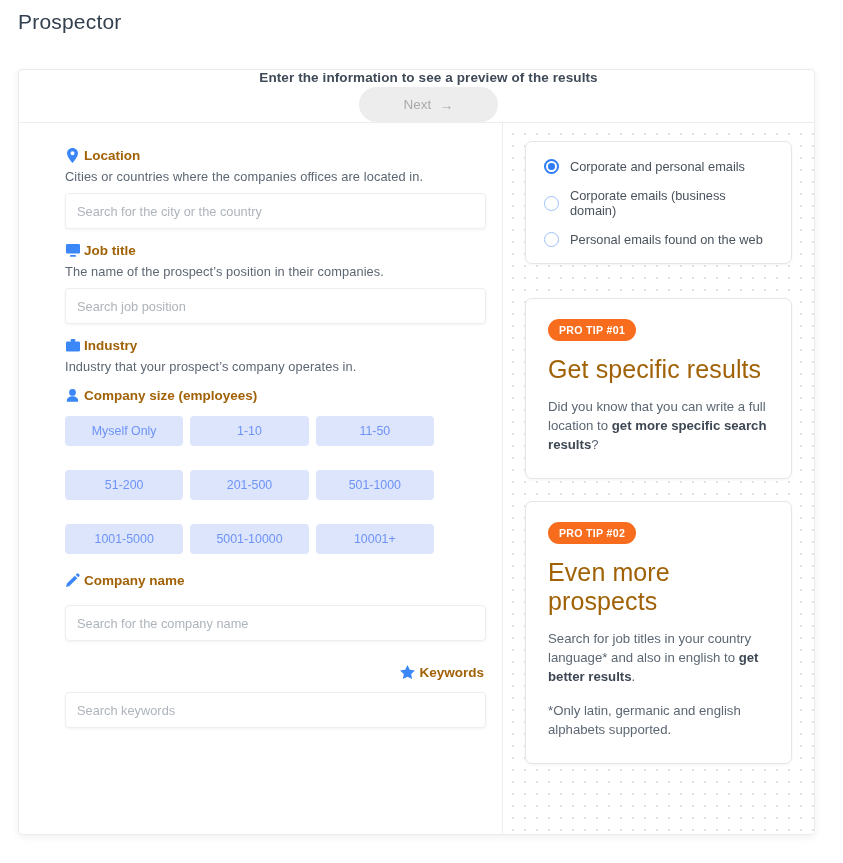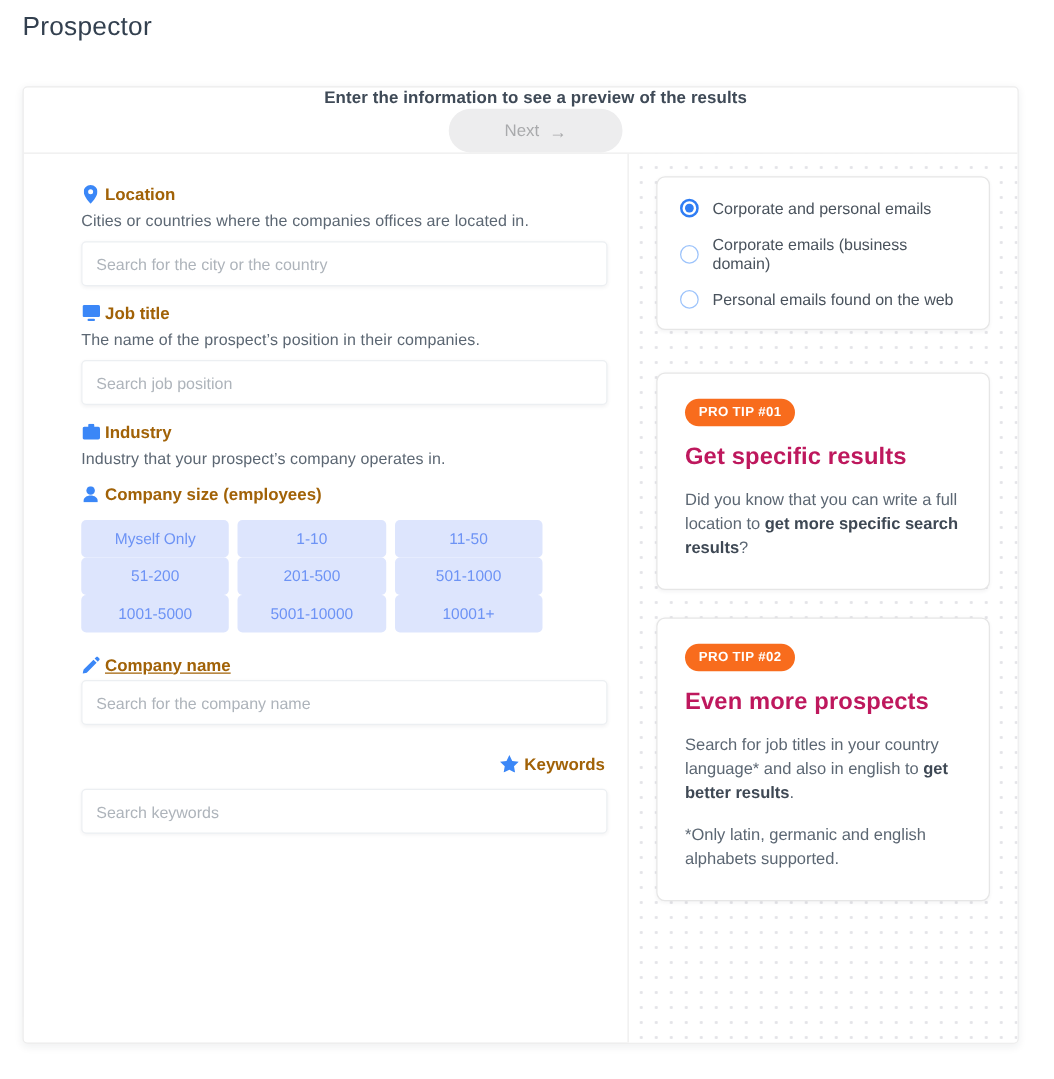--- a/index.html
+++ b/index.html
@@ -67,21 +67,21 @@
     width: 421px; height: 36px;
     border: 1px solid #eceff2; border-radius: 4px;
     background: #fff; box-shadow: 0 1px 3px rgba(30,40,60,.055);
     padding: 0 11px; font-size: 12.8px; color: #32404f;
     font-family: "Liberation Sans", sans-serif; outline: none;
   }
   .text-input::placeholder { color: #aeb4bb; }
 
   .size-grid {
     width: 369px; display: grid; grid-template-columns: repeat(3, 1fr);
-    gap: 0 7px; margin-top: 3px;
+    gap: 24px 7px; margin-top: 3px;
   }
   .size-pill {
     height: 30px; border: none; border-radius: 4px;
     background: #dde5fd; color: #6d93f5; font-size: 12.4px;
     font-family: "Liberation Sans", sans-serif;
     display: flex; align-items: center; justify-content: center; cursor: pointer;
   }
 
   .panel {
     background: #fff; border: 1px solid #e6e6e6; border-radius: 7px;
@@ -101,21 +101,21 @@
     content: ""; position: absolute; inset: 2.2px; border-radius: 50%; background: #2f7df4;
   }
   .radio-label { font-size: 12.8px; color: #49525c; }
 
   .tip-card { padding: 20px 22px 24px 22px; margin-bottom: 22px; }
   .tip-badge {
     display: inline-block; background: #f86c1d; color: #fff;
     font-size: 10.6px; font-weight: 700; letter-spacing: .3px;
     border-radius: 11px; padding: 5px 11px 5px 11px; margin-bottom: 14px;
   }
-  .tip-title { font-size: 19px; font-weight: 700; color: #be185d; margin-bottom: 13px; letter-spacing: .1px; }
+  .tip-title { font-size: 25px; font-weight: 400; color: #a16207; margin-bottom: 13px; letter-spacing: .1px; }
   .tip-text { font-size: 13.2px; color: #5c6773; line-height: 1.44; }
   .tip-text b { color: #3e4854; font-weight: 700; }
   .tip-text.second { margin-top: 15px; }
 </style>
 </head>
 <body>
 
 <h1 class="page-title">Prospector</h1>
 
 <div class="card">
@@ -189,21 +189,21 @@
           <button class="size-pill">51-200</button>
           <button class="size-pill">201-500</button>
           <button class="size-pill">501-1000</button>
           <button class="size-pill">1001-5000</button>
           <button class="size-pill">5001-10000</button>
           <button class="size-pill">10001+</button>
         </div>
       </div>
 
       <div class="field" style="margin-bottom:23px;">
-        <div class="field-label" style="margin-bottom:4px;text-decoration:underline;">
+        <div class="field-label" style="margin-bottom:17px;">
           <span class="field-icon">
             <svg width="14" height="14" viewBox="0 0 14 14">
                 <path fill="#3b87f7" d="M13.3 1.5L12.5.7a1.2 1.2 0 00-1.7 0L9.7 1.8l2.5 2.5 1.1-1.1a1.2 1.2 0 000-1.7zM8.8 2.7L.9 10.6 0 14l3.4-.9 7.9-7.9-2.5-2.5z"></path>
               </svg>
           </span>
           <span>Company name</span>
         </div>
         <input class="text-input" type="text" placeholder="Search for the company name" style="">
       </div>
 

